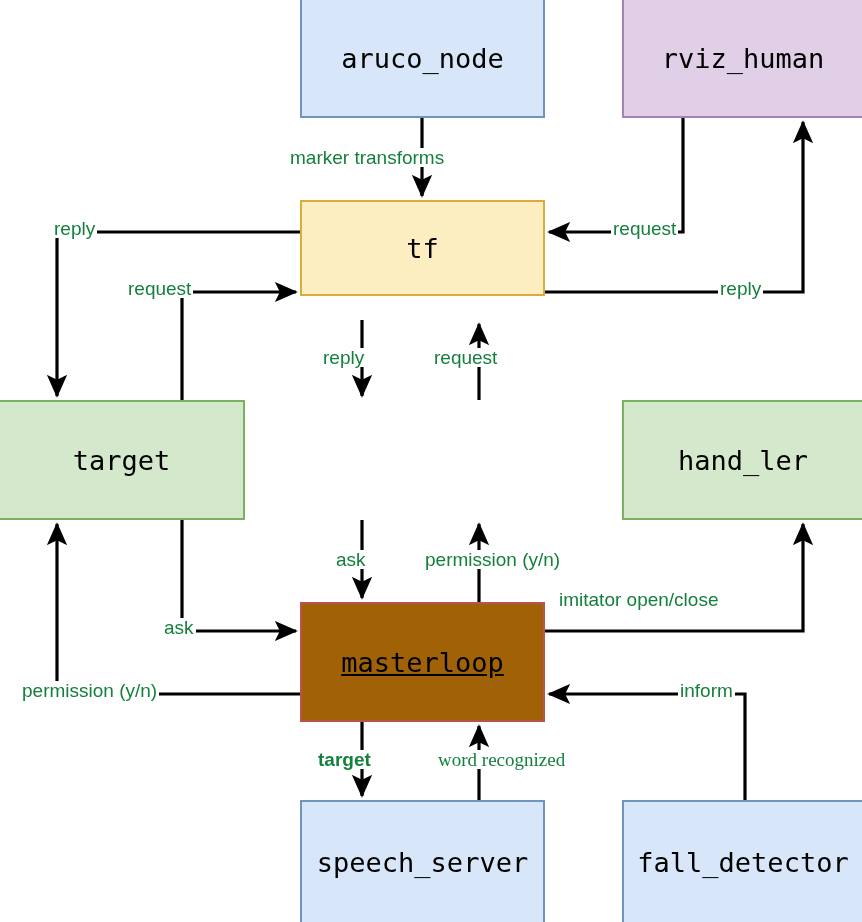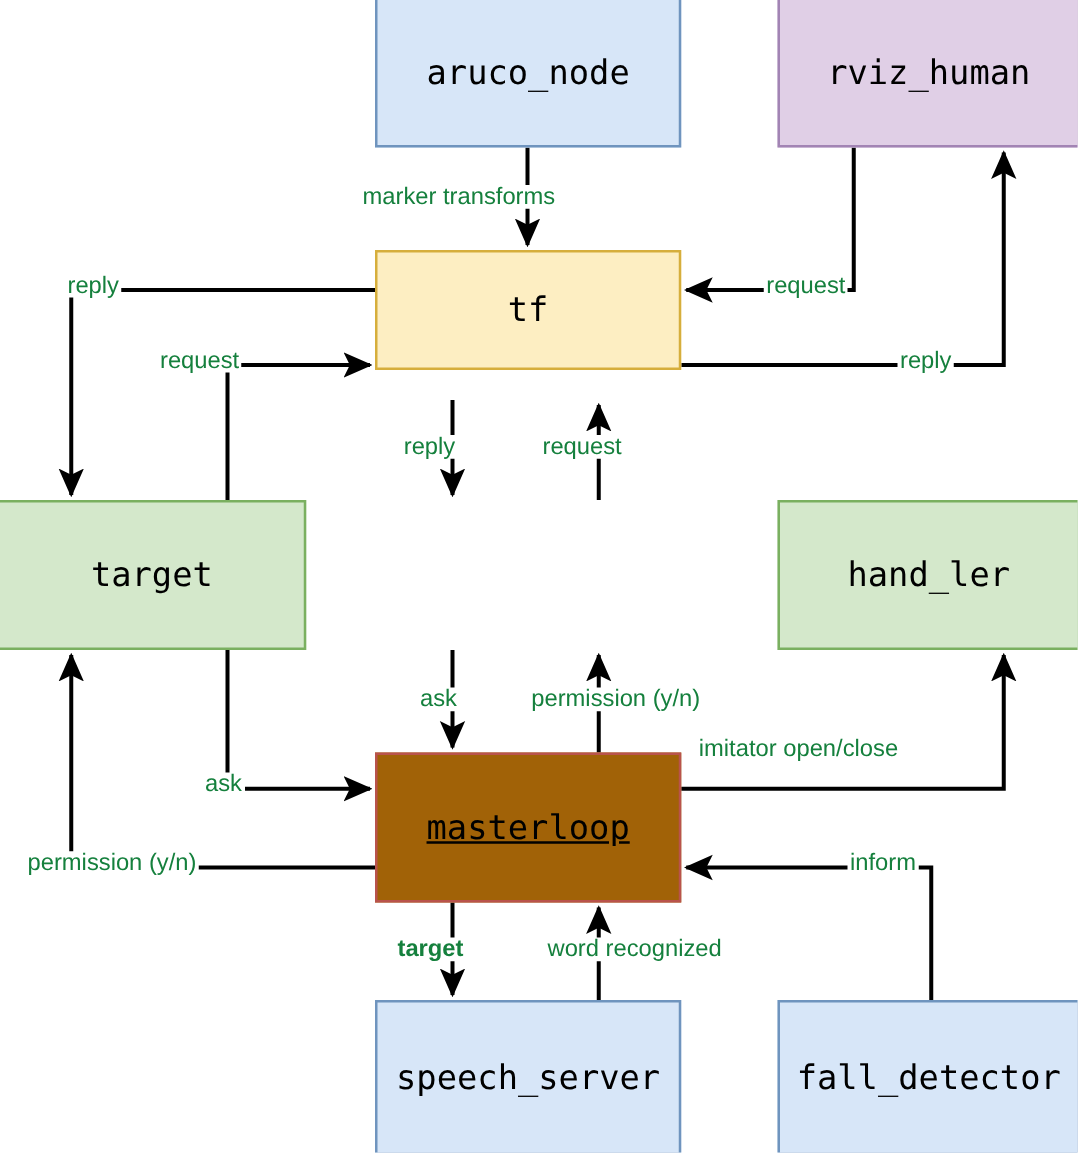--- a/index.html
+++ b/index.html
@@ -121,15 +121,15 @@
   <div class="elabel" style="left:162px;top:618px;">ask</div>
 
   <div class="elabel" style="left:20px;top:681px;">permission (y/n)</div>
 
   <div class="elabel" style="left:557px;top:590px;">imitator open/close</div>
 
   <div class="elabel" style="left:653px;top:681px;margin-left:25px;">inform</div>
 
   <div class="elabel" style="left:316px;top:750px;font-weight:bold;">target</div>
 
-  <div class="elabel" style="left:436px;top:750px;">word recognized</div>
+  <div class="elabel" style="left:436px;top:750px;font-family:Liberation Serif, serif;">word recognized</div>
 
 </div>
 
 </body></html>

